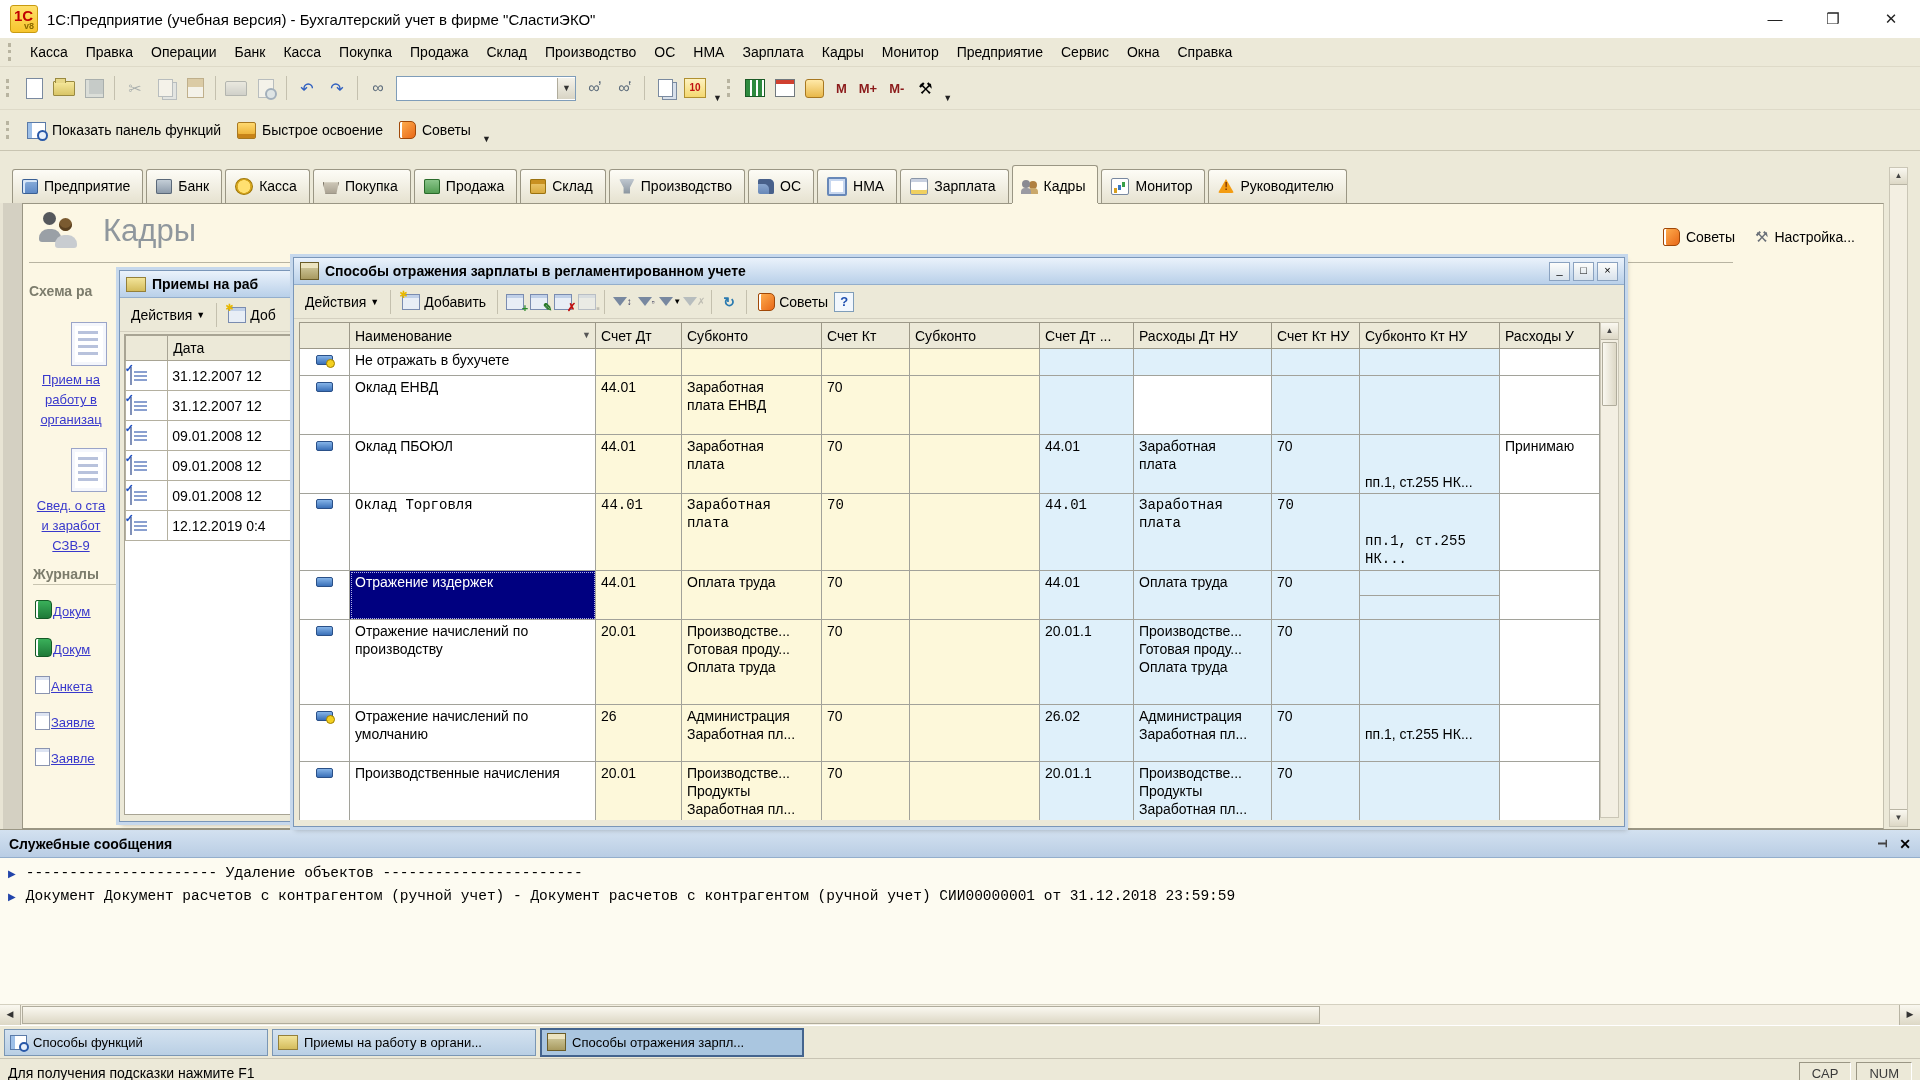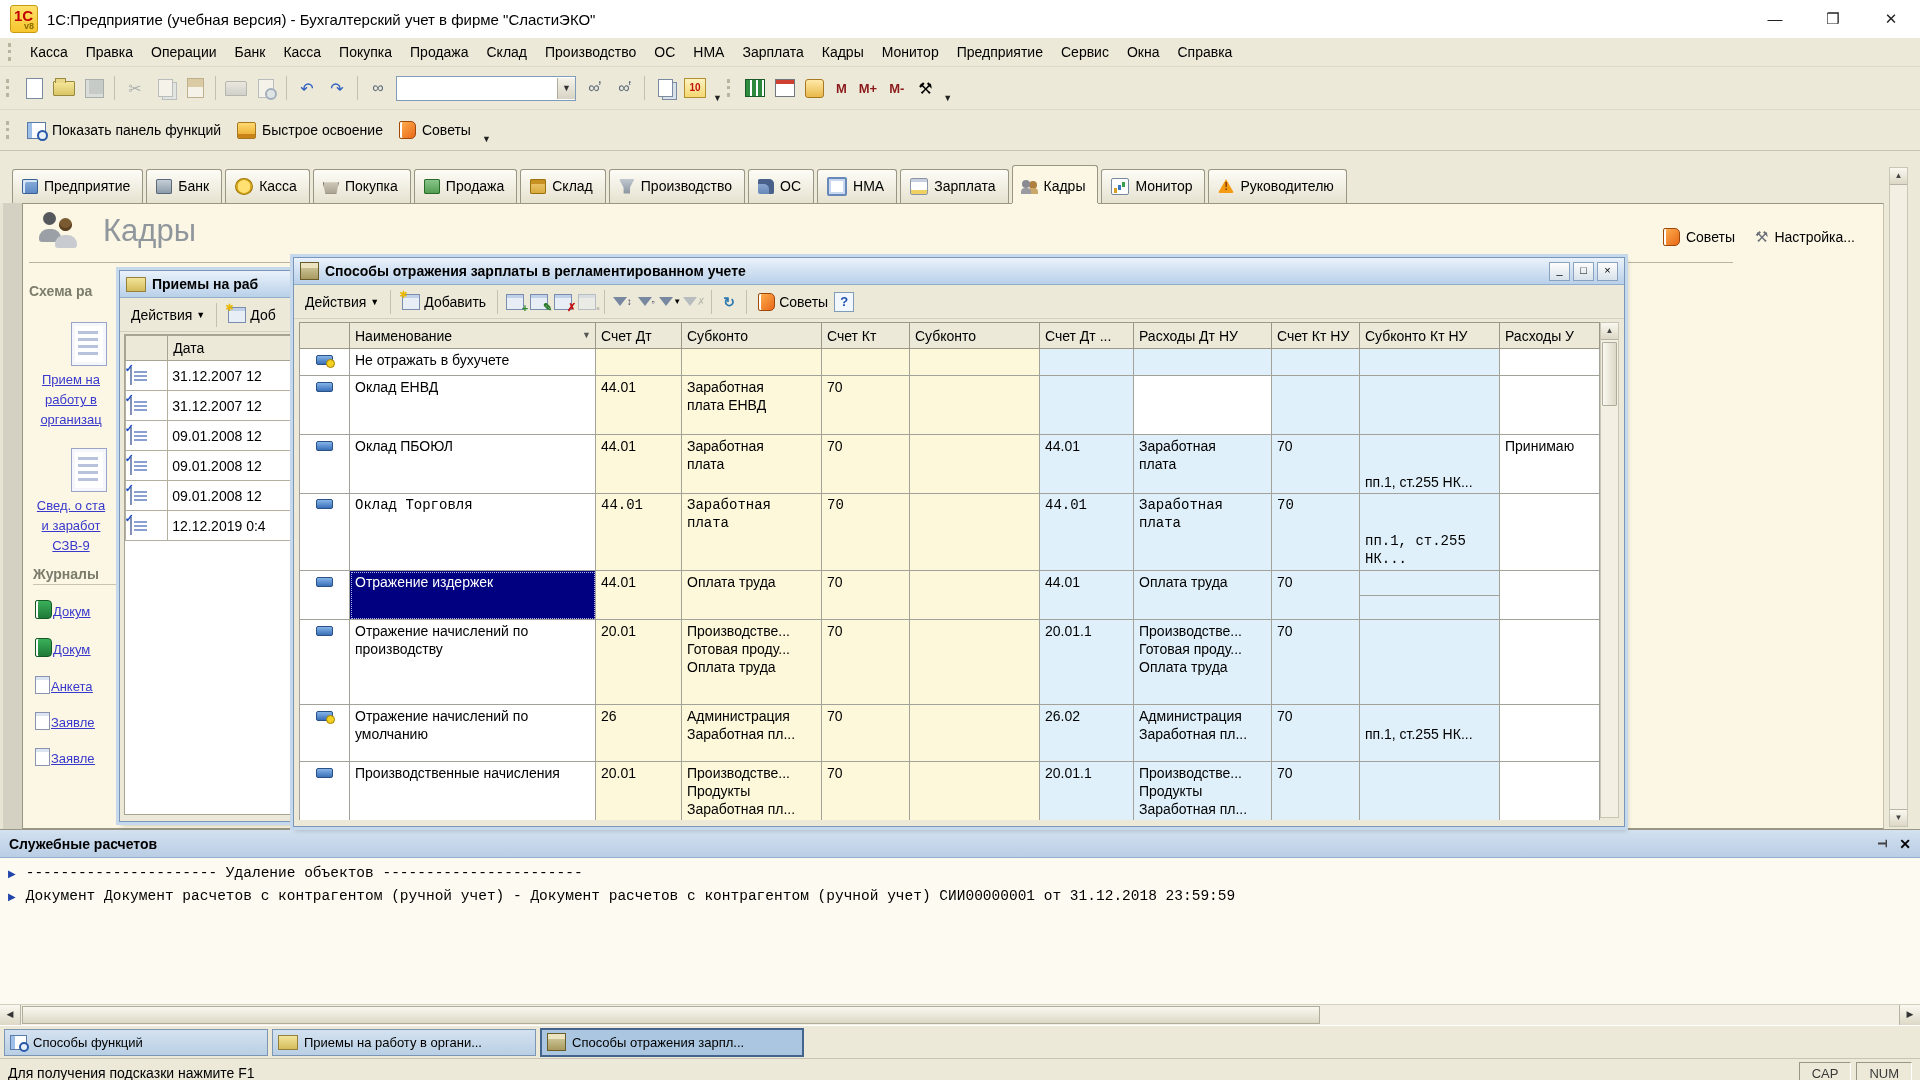--- a/index.html
+++ b/index.html
@@ -733,21 +733,21 @@
     </div>
 
     <div class="vsb pgvsb">
       <div class="sb-btn">▲</div>
       <div class="sb-btn bot">▼</div>
     </div>
   </div>
 
   <div class="msgs">
     <div class="msghead">
-      <span>Служебные расчетов</span>
+      <span>Служебные сообщения</span>
       <span class="msgicons">
         <span class="pin">Τ</span>
         <span style="font-weight:bold;">✕</span>
       </span>
     </div>
     <div class="msgbody">
       <div class="msgline">
         <span class="arr">▶</span>
         <span class="txt">---------------------- Удаление объектов -----------------------</span>
       </div>

